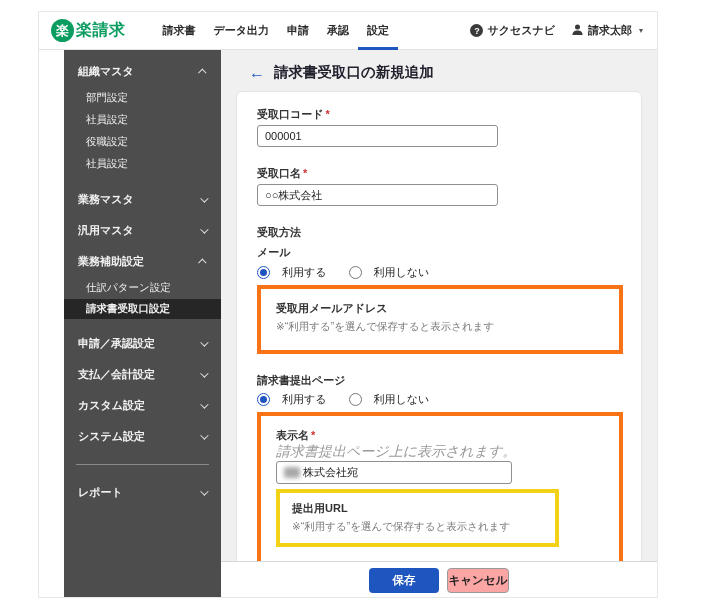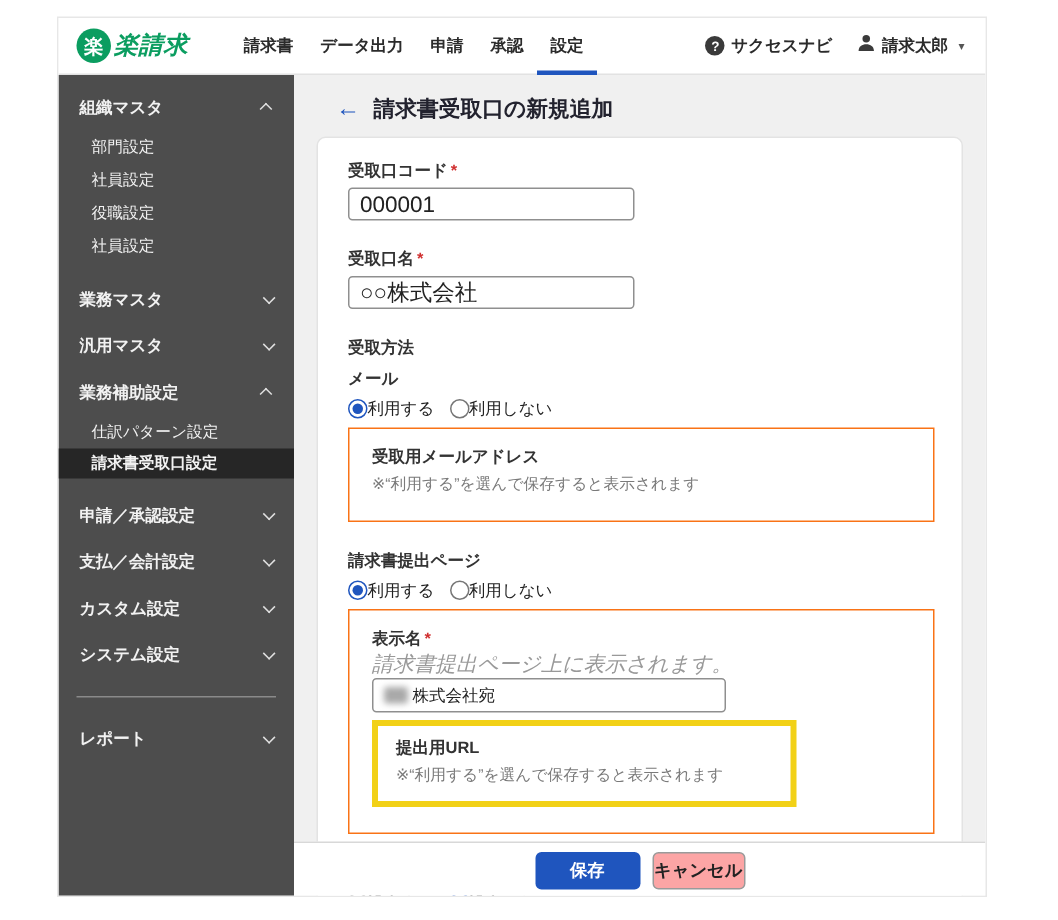--- a/index.html
+++ b/index.html
@@ -8,36 +8,36 @@
   .app { position:absolute; left:38px; top:11px; width:620px; height:587px;
     background:#fff; border:1px solid #e7e7e7; overflow:hidden; }
 
   
   .header { height:38px; background:#fff; border-bottom:1px solid #e2e2e2;
     display:flex; align-items:center; padding:0 14px 0 12px; position:relative; }
   .logo { display:flex; align-items:center; gap:2px; }
   .logo-mark { width:23px; height:23px; border-radius:50%; background:#0b9d60;
     color:#fff; font-size:13px; font-weight:bold; display:flex; align-items:center;
     justify-content:center; }
-  .logo-text { color:#0b9d60; font-size:16px; font-weight:bold; letter-spacing:.5px;font-style:italic; }
+  .logo-text { color:#0b9d60; font-size:16px; font-weight:bold; letter-spacing:.5px; }
   .nav { display:flex; align-items:stretch; height:38px; margin-left:28px; }
   .nav-item { display:flex; align-items:center; padding:0 9px; font-size:11px;
     font-weight:bold; color:#2b2b2b; cursor:pointer; border-bottom:3px solid transparent;
     border-top:3px solid transparent; }
   .nav-item.active { border-bottom-color:#1f55be; }
   .header-right { margin-left:auto; display:flex; align-items:center; gap:6px; }
   .help { display:flex; align-items:center; gap:4px; margin-right:10px; cursor:pointer; }
   .help-icon { width:13px; height:13px; border-radius:50%; background:#3a3a3a; color:#fff;
     font-size:9px; font-weight:bold; display:flex; align-items:center; justify-content:center; }
   .help-label,.user-name { font-size:11px; font-weight:bold; color:#2b2b2b; }
   .user { display:flex; align-items:center; gap:4px; cursor:pointer; }
   .caret { font-size:8px; color:#555; margin-left:3px; }
 
   
-  .body-row { display:flex; height:548px; }
+  .body-row { display:flex; height:548px;margin-left:25px; }
 
   
   .sidebar { width:157px; background:#4d4d4d; color:#f2f2f2; padding-top:6px;
     flex-shrink:0; }
   .side-item { display:flex; align-items:center; justify-content:space-between;
     cursor:pointer; }
   .side-item.section { height:31px; padding:0 15px 0 14px; font-size:11px; font-weight:bold; }
   .side-item.sub { height:22px; padding:0 15px 0 22px; font-size:10.5px; }
   .side-item.sub.active { background:#262626; height:20px; font-weight:bold; }
   .chev { width:6px; height:6px; border-right:1.5px solid #e0e0e0;
@@ -52,32 +52,32 @@
   .title-row { display:flex; align-items:center; gap:9px; margin:13px 16px 9px 28px; }
   .back-arrow { color:#1f55be; font-size:16px; font-weight:bold; cursor:pointer;
     line-height:1; }
   .page-title { font-size:14.5px; font-weight:bold; color:#22222e; }
 
   .card { background:#fff; border:1px solid #e3e3e3; border-radius:6px;
     margin:0 15px 0 15px; padding:15px 18px 20px 20px; }
   .f-group { margin-bottom:19px; }
   .f-label { font-size:11px; font-weight:bold; color:#333; line-height:14px; }
   .req { color:#d03030; margin-left:2px; }
-  .text-input { margin-top:4px; width:191px; height:22px; border:1px solid #8f8f8f;
-    border-radius:3px; font-size:15px; padding:0 7px; color:#222;
+  .text-input { margin-top:4px; width:241px; height:22px; border:1px solid #8f8f8f;
+    border-radius:3px; font-size:11px; padding:0 7px; color:#222;
     font-family:"Liberation Sans","DejaVu Sans",sans-serif; background:#fff; }
   .sub-label { font-size:11px; font-weight:bold; color:#333; margin-top:6px; }
-  .radio-row { display:flex; align-items:center; gap:0; margin-top:5px;text-align:right; }
+  .radio-row { display:flex; align-items:center; gap:12px; margin-top:5px;text-align:right; }
   .radio { display:inline-block; width:13px; height:13px; border:1.5px solid #767676;
     border-radius:50%; background:#fff; position:relative; cursor:pointer; flex-shrink:0; }
   .radio.sel { border-color:#1f55be; }
   .radio.sel::after { content:""; position:absolute; left:2px; top:2px; right:2px;
     bottom:2px; border-radius:50%; background:#1f55be; }
   .radio-label { font-size:11px; color:#222; margin-right:10px; }
-  .info-box { margin-top:5px; border:1px solid #f97316; background:#fff;
+  .info-box { margin-top:5px; border:4px solid #f97316; background:#fff;
     padding:12px 15px 17px 15px; }
   .box-title { font-size:11px; font-weight:bold; color:#333; line-height:14px; }
   .box-note { font-size:10.5px; color:#7a7a7a; margin-top:5px; line-height:13px; }
   .helper-text { font-size:14px; color:#999; margin-top:3px; line-height:12px;font-style:italic; }
   .fake-input { margin-top:4px; width:236px; height:23px; border:1px solid #8f8f8f;
     border-radius:3px; font-size:11px; padding:0 7px; color:#222; background:#fff;
     display:flex; align-items:center; cursor:text; }
   .blur-redact { display:inline-block; width:16px; height:11px; background:#a9a9a9;
     border-radius:2px; filter:blur(2px); margin-right:3px; }
   .url-box { margin-top:5px; width:283px; border:4px solid #f2d117; background:#fff;

